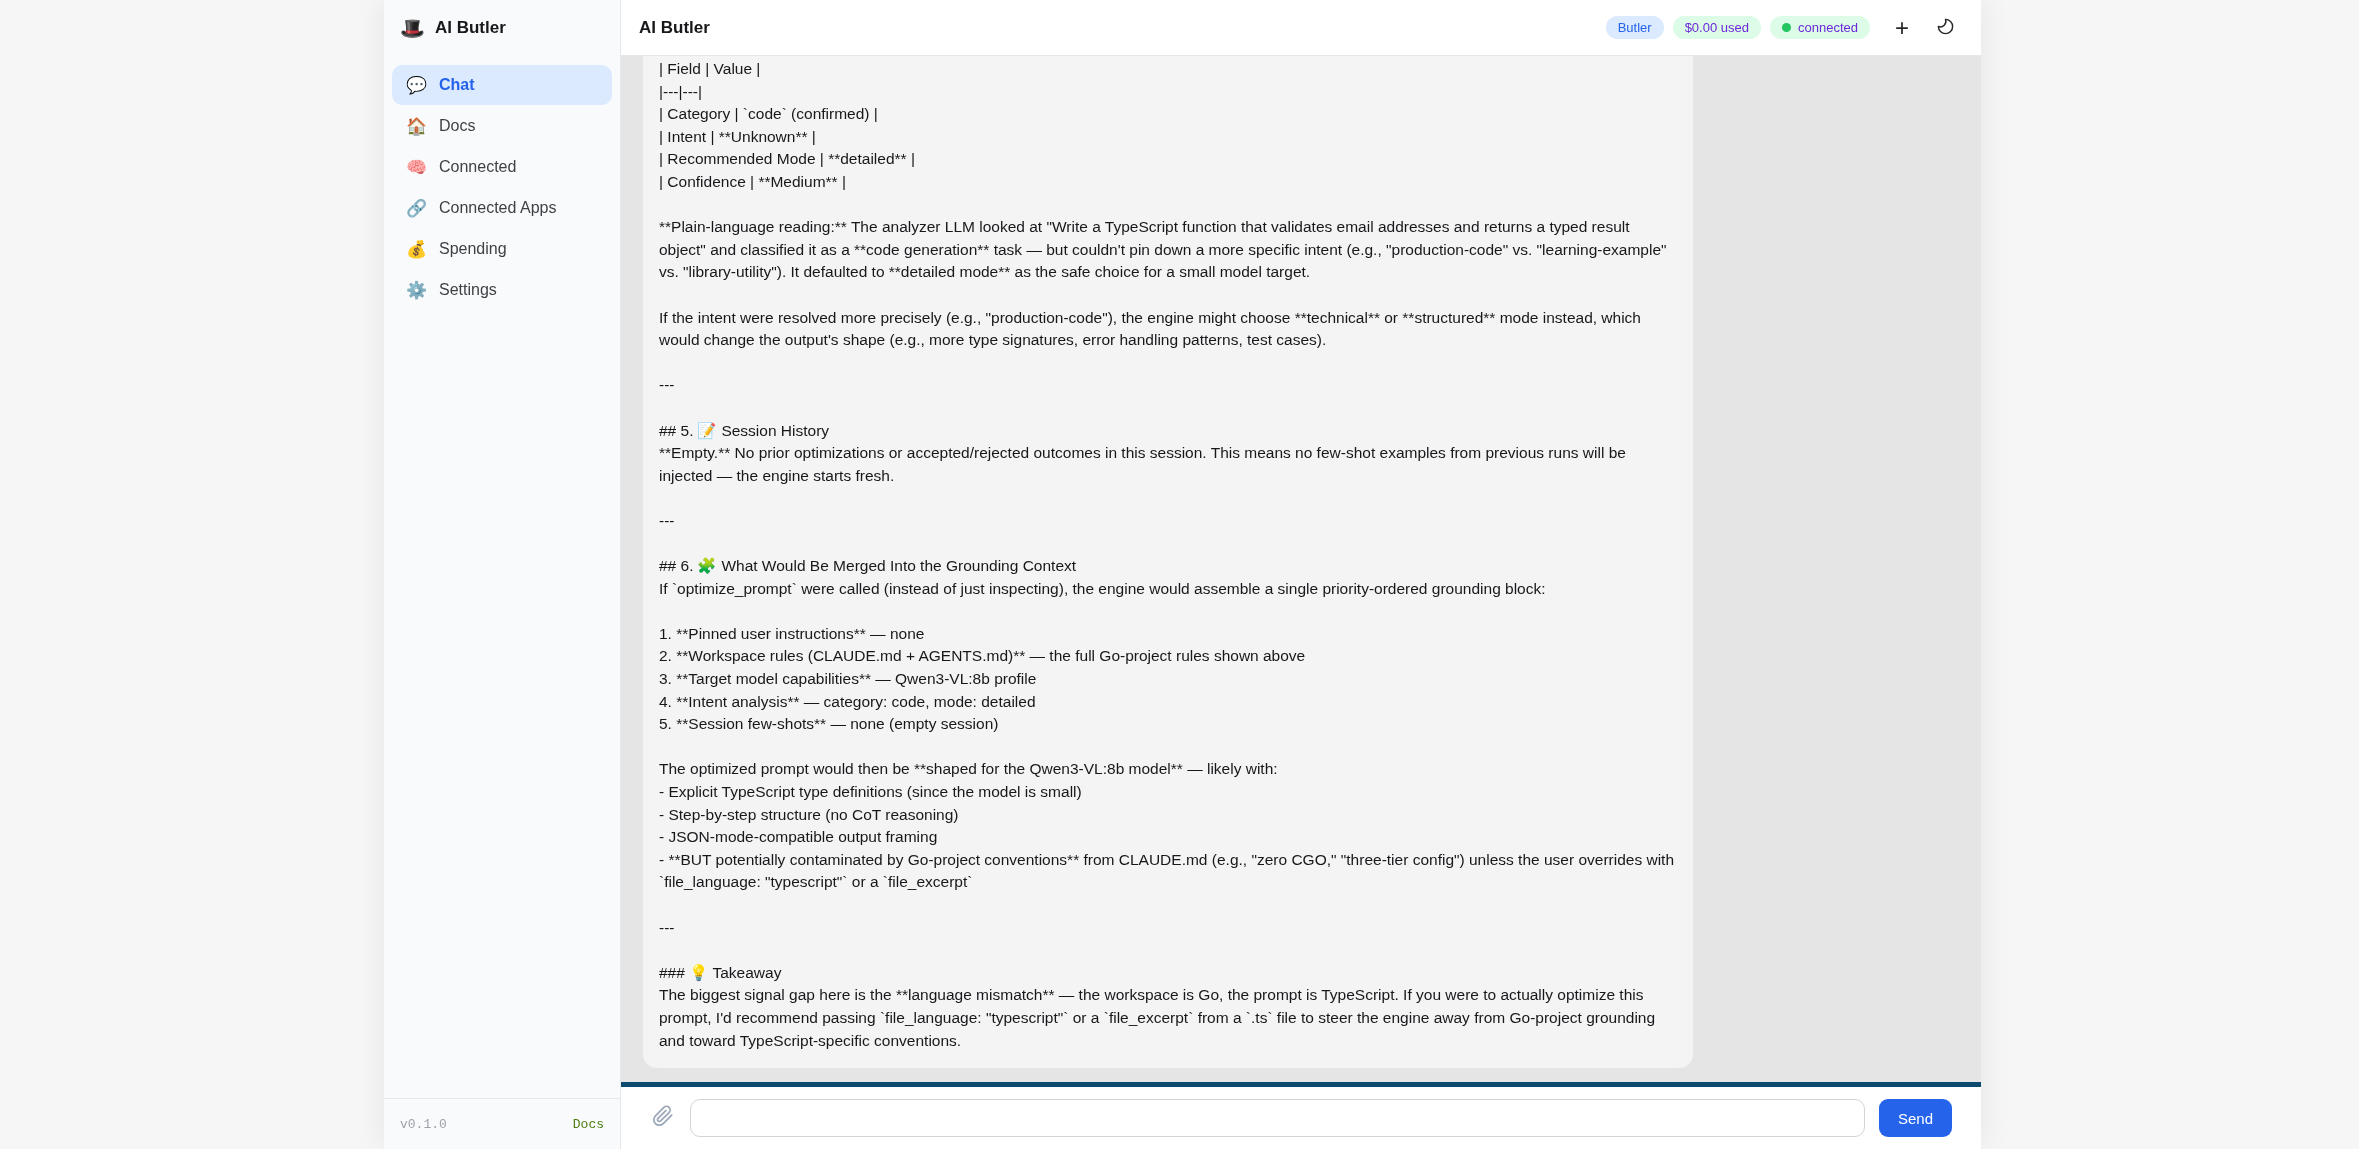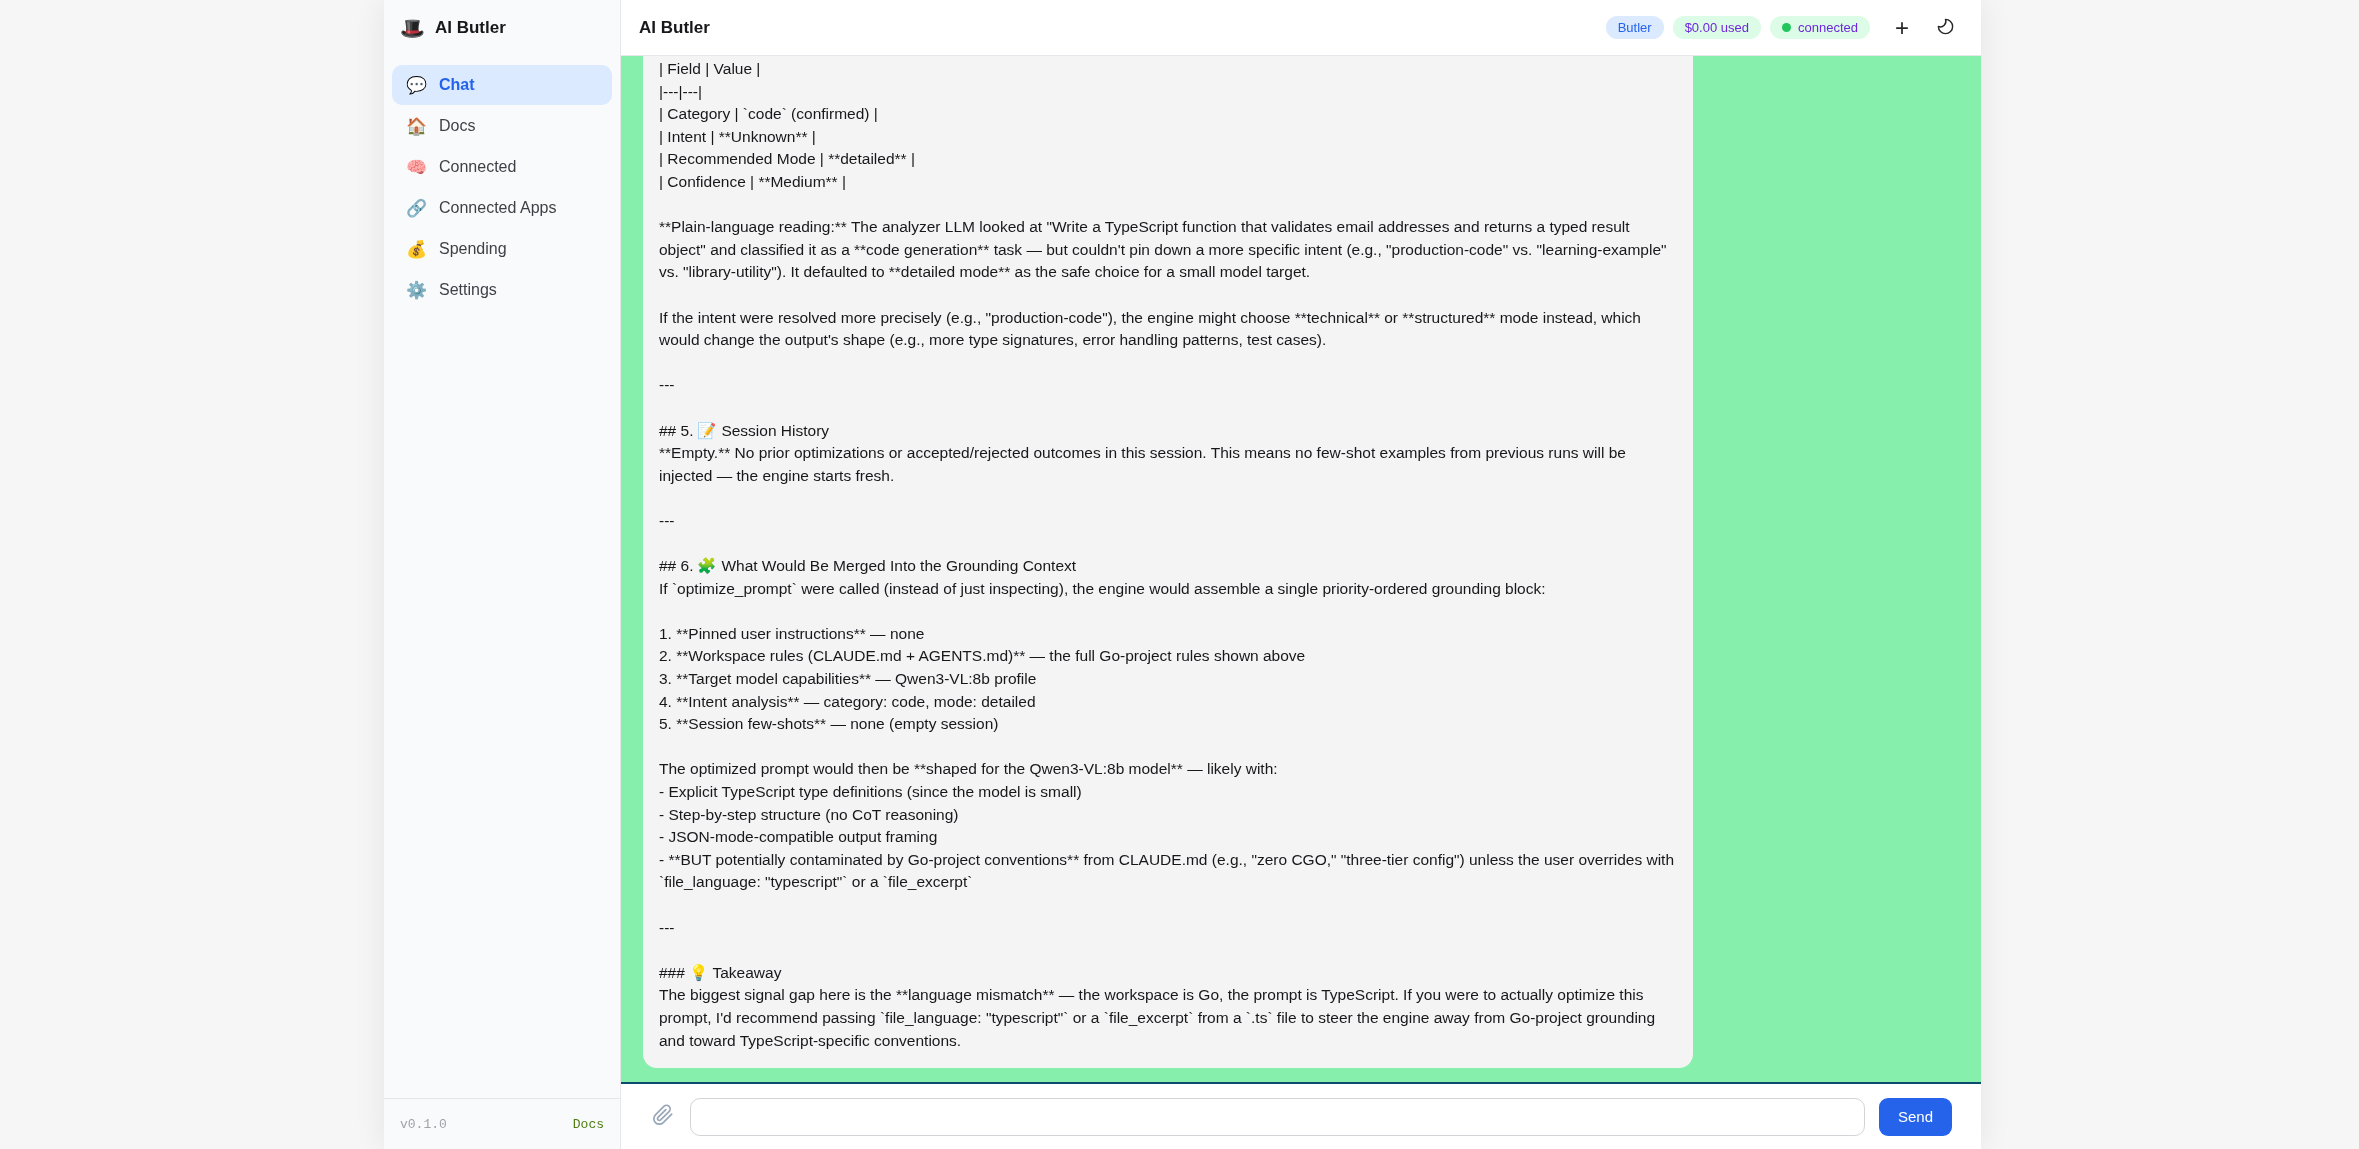--- a/index.html
+++ b/index.html
@@ -90,41 +90,41 @@
     background: none; border: none; cursor: pointer;
     color: #27272a; display: flex; align-items: center; justify-content: center;
     padding: 0 6px;
   }
   .plus-btn { font-size: 24px; font-weight: 400; line-height: 1; margin-left: 10px; }
   .moon-btn { margin-left: 6px; }
   
   .chat-scroll {
     flex: 1 1 auto;
     overflow: hidden;
-    background: #86efac;
+    background: #e5e5e5;
     position: relative;
   }
   .bubble {
     margin: -12px 0 0 22px;
     width: 1050px;
     background: #f4f4f5;
     border-radius: 14px;
     padding: 14px 16px 16px 16px;
   }
   .bubble-text {
     font-size: 15.5px;
     line-height: 22.6px;
     color: #18181b;
     white-space: pre-wrap;
     word-wrap: break-word;
   }
   
   .composer {
     flex: 0 0 67px;
-    border-top: 2px solid #0c4a6e;
+    border-top: 5px solid #0c4a6e;
     display: flex; align-items: center;
     padding: 0 29px 0 31px;
     background: #fff;
   }
   .attach { cursor: pointer; display: flex; align-items: center; }
   .chat-input {
     flex: 1 1 auto;
     height: 38px;
     margin-left: 16px;
     border: 1.5px solid #d4d4d8;

